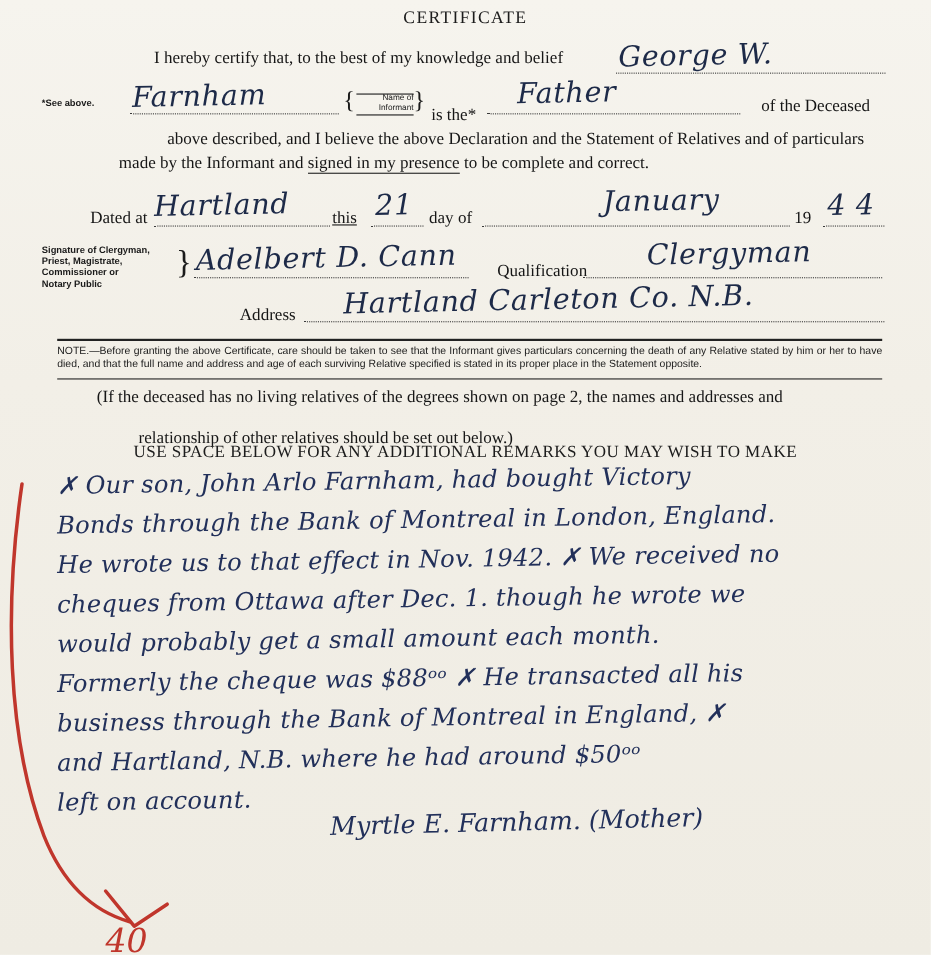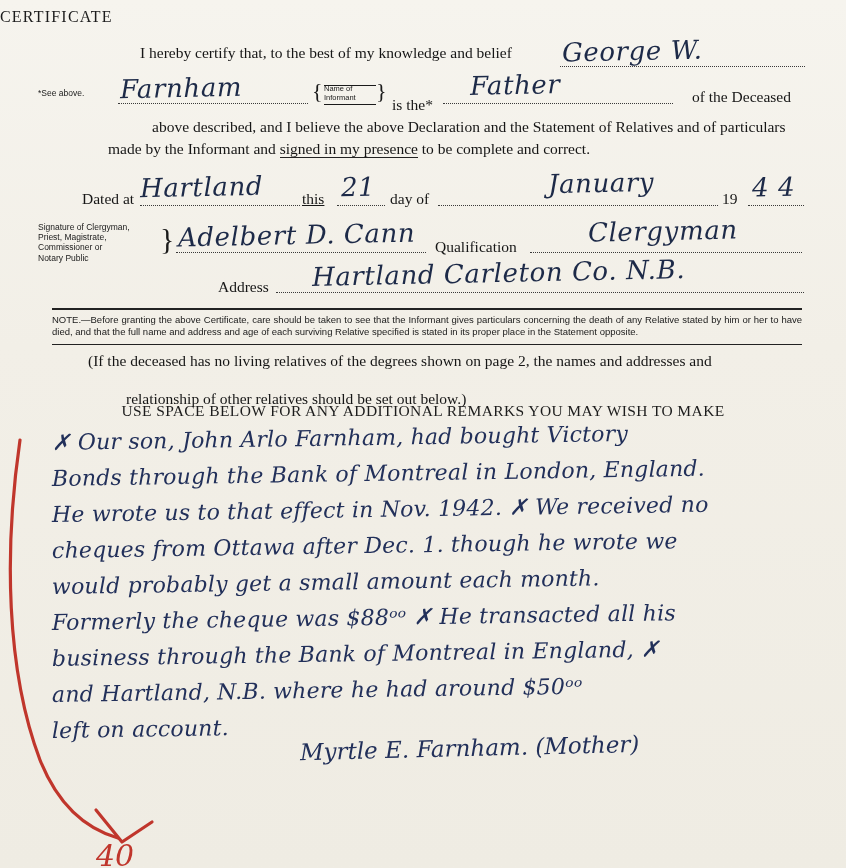--- a/index.html
+++ b/index.html
@@ -20,21 +20,21 @@
     width: 846px;
     height: 868px;
     background: linear-gradient(180deg, #f6f4ee 0%, #f2efe7 40%, #efece3 100%);
   }
   
   .title {
     position: absolute;
     top: 8px;
     left: 0;
     width: 846px;
-    text-align: left;
+    text-align: center;
     font-size: 16px;
     letter-spacing: 1.2px;
     font-family: "Liberation Serif", serif;
   }
   .printed {
     font-family: "Liberation Serif", serif;
     font-size: 15.5px;
     color: #161616;
     white-space: nowrap;
   }
@@ -42,20 +42,21 @@
     font-family: "Liberation Sans", sans-serif;
     font-size: 9.5px;
     color: #1a1a1a;
     line-height: 1.25;
   }
   .tiny-label {
     font-family: "Liberation Sans", sans-serif;
     font-size: 8.5px;
     color: #1a1a1a;
     line-height: 1.2;
+    font-weight: bold;
   }
   .abs { position: absolute; }
 
   
   .hand {
     font-family: "DejaVu Serif", serif;
     font-style: italic;
     color: #1d2a48;
     white-space: nowrap;
     transform: rotate(-1.2deg);
@@ -70,21 +71,21 @@
   .brace {
     position: absolute;
     font-family: "Liberation Serif", serif;
     font-size: 22px;
     color: #1a1a1a;
   }
   .brace-label {
     position: absolute;
     font-family: "Liberation Sans", sans-serif;
     font-size: 7.5px;
-    text-align: left;
+    text-align: right;
     line-height: 1.15;
     color: #1a1a1a;
   }
   .brace-box {
     position: absolute;
     border: 1px solid #1a1a1a;
     border-left: none;
     border-right: none;
   }
   .note-rule {
@@ -187,21 +188,21 @@
   <div class="printed abs" style="left:722px; top:190px;">19</div>
   <div class="dotrule" style="left:748px; top:205px; width:56px;"></div>
   <div class="hand big abs" style="left:752px; top:172px;">4 4</div>
 
   <div class="tiny-label abs" style="left:38px; top:222px; width:130px;">
     Signature of Clergyman,<br>Priest, Magistrate,<br>Commissioner or<br>Notary Public
   </div>
   <div class="brace" style="left:160px; top:222px; font-size:30px;">}</div>
   <div class="dotrule" style="left:176px; top:252px; width:250px;"></div>
   <div class="hand big abs" style="left:178px; top:220px;">Adelbert D. Cann</div>
-  <div class="printed abs" style="left:435px; top:238px;text-align:center;">Qualification</div>
+  <div class="printed abs" style="left:452px; top:238px;text-align:center;">Qualification</div>
   <div class="dotrule" style="left:530px; top:252px; width:272px;"></div>
   <div class="hand big abs" style="left:588px; top:216px;">Clergyman</div>
 
   <div class="printed abs" style="left:218px; top:278px;">Address</div>
   <div class="dotrule" style="left:276px; top:292px; width:528px;"></div>
   <div class="hand big abs" style="left:312px; top:258px;">Hartland Carleton Co. N.B.</div>
 
   <div class="note-rule" style="left:52px; top:308px; width:750px;"></div>
   <div class="small-print abs" style="left:52px; top:314px; width:750px; text-align:justify;">NOTE.—Before granting the above Certificate, care should be taken to see that the Informant gives particulars concerning the death of any Relative stated by him or her to have died, and that the full name and address and age of each surviving Relative specified is stated in its proper place in the Statement opposite.</div>
   <div class="note-rule" style="left:52px; top:344px; width:750px; border-bottom-width:1px;"></div>

